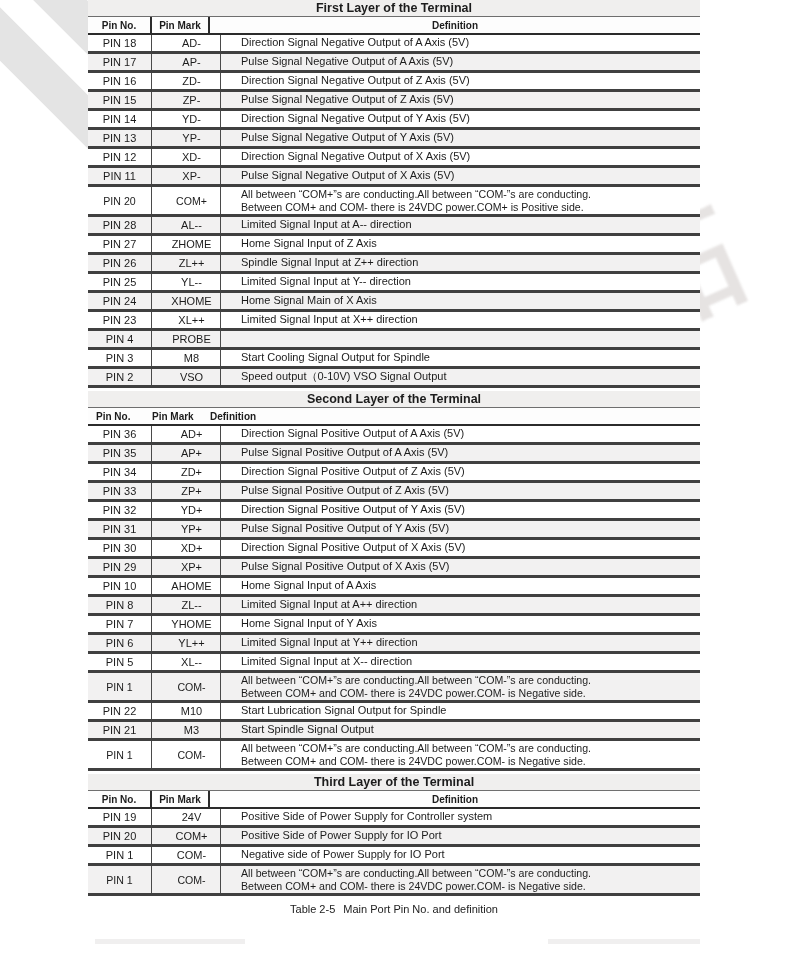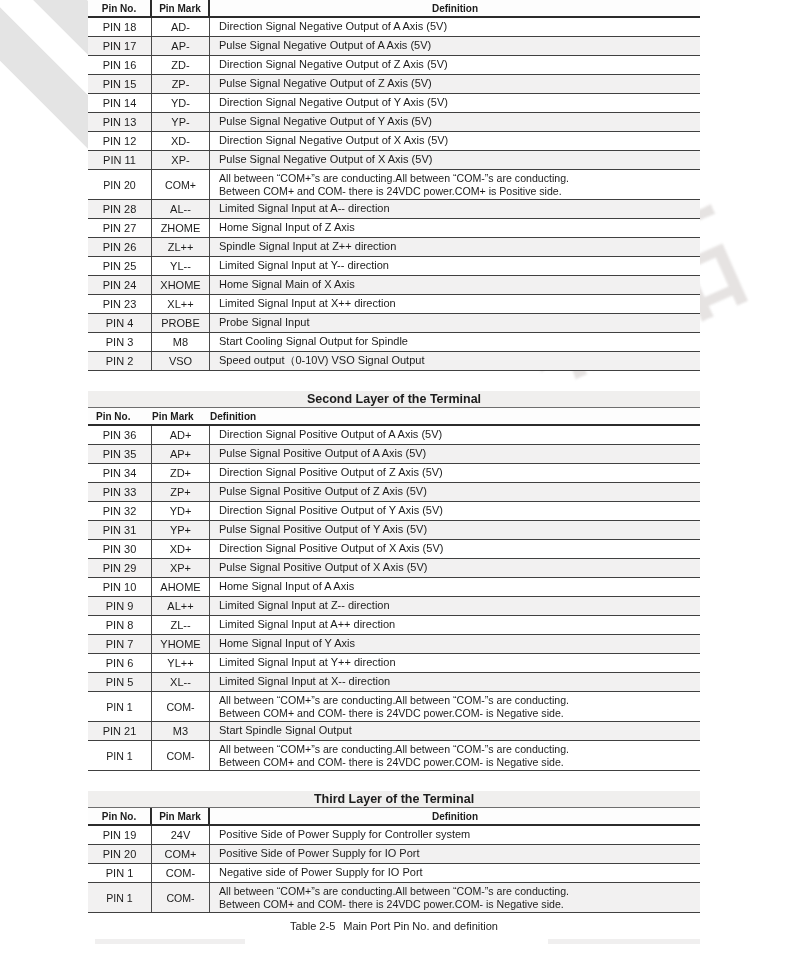--- a/index.html
+++ b/index.html
@@ -24,21 +24,21 @@
   .wm-center .b2 { left:110px; top:55px; width:70px; height:95px; }
   .wm-center .b3 { left:195px; top:35px; width:22px; height:115px; }
   .wm-center .b4 { left:235px; top:60px; width:78px; height:88px; }
   .wm-center .b5 { left:330px; top:45px; width:80px; height:100px; }
   .wm-center .b6 { left:120px; top:165px; width:180px; height:22px; border-radius:6px; }
   .wm-capline { position:absolute; height:5px; background:#f0efef; }
 
   
   .content { position:absolute; left:88px; top:0; width:612px; z-index:1; }
   .layer-table { width:100%; }
-  .layer-table + .layer-table { margin-top:20px; }
+  .layer-table + .layer-table { margin-top:3px; }
 
   .title-band {
     height:16px; background:#f0efee; border-bottom:1px solid #6e6e6e;
     display:flex; align-items:center; justify-content:center;
     font-size:12.5px; font-weight:bold; line-height:15px;
   }
   .header-row {
     display:grid; grid-template-columns:64px 58px 1fr;
     height:18px; box-sizing:border-box; border-bottom:2px solid #2b2b2b;
     font-weight:bold; font-size:10px; background:#fdfdfd;
@@ -46,22 +46,22 @@
   .header-row .cell { display:flex; align-items:center; justify-content:center; }
   .header-row .pin, .header-row .mark { border-right:2px solid #2b2b2b; }
   .header-row.no-div .pin, .header-row.no-div .mark { border-right:none; }
   .header-row.no-div { justify-items:start; }
   .header-row.no-div .pin { justify-content:flex-start; padding-left:8px; }
   .header-row.no-div .mark { justify-content:flex-start; }
 
   .rows { width:100%; }
   .row {
     display:grid; grid-template-columns:64px 58px 1fr;
-    height:19px; box-sizing:border-box; border-bottom:1px solid #404040;
-    font-size:11px; background:#ffffff;
+    height:19px; box-sizing:border-box; border-bottom:3px solid #404040;
+    font-size:11px; background:#ffffff;gap:11px;
   }
   .row:nth-child(even) { background:#f2f1f1; }
   .row.tall { height:30px; font-size:10.6px; }
   .row .cell { display:flex; align-items:center; overflow:hidden; }
   .row .pin, .row .mark { justify-content:center; border-right:1px solid #4a4a4a; }
   .row .def { padding-left:9px; white-space:pre-line; line-height:1.22; }
 
   .caption {
     margin-top:7px; text-align:center; font-size:11px; color:#222222;
   }
@@ -84,20 +84,21 @@
     <div class="blob b4"></div>
     <div class="blob b5"></div>
     <div class="blob b6"></div>
   </div>
   <div class="wm-capline" style="left:95px;top:939px;width:150px;"></div>
   <div class="wm-capline" style="left:548px;top:939px;width:152px;"></div>
 
   <div class="content">
 
     <section class="layer-table">
+      <div class="title-band">First Layer of the Terminal</div>
       <div class="header-row">
         <div class="cell pin">Pin No.</div>
         <div class="cell mark">Pin Mark</div>
         <div class="cell def">Definition</div>
       </div>
       <div class="rows">
           <div class="row">
             <div class="cell pin">PIN 18</div>
             <div class="cell mark">AD-</div>
             <div class="cell def">Direction Signal Negative Output of A Axis (5V)</div>
@@ -169,21 +170,20 @@
             <div class="cell def">Home Signal Main of X Axis</div>
           </div>
           <div class="row">
             <div class="cell pin">PIN 23</div>
             <div class="cell mark">XL++</div>
             <div class="cell def">Limited Signal Input at X++ direction</div>
           </div>
           <div class="row">
             <div class="cell pin">PIN 4</div>
             <div class="cell mark">PROBE</div>
-            <div class="cell def">Probe Signal Input</div>
           </div>
           <div class="row">
             <div class="cell pin">PIN 3</div>
             <div class="cell mark">M8</div>
             <div class="cell def">Start Cooling Signal Output for Spindle</div>
           </div>
           <div class="row">
             <div class="cell pin">PIN 2</div>
             <div class="cell mark">VSO</div>
             <div class="cell def">Speed output（0-10V) VSO Signal Output</div>
@@ -238,25 +238,20 @@
             <div class="cell pin">PIN 29</div>
             <div class="cell mark">XP+</div>
             <div class="cell def">Pulse Signal Positive Output of X Axis (5V)</div>
           </div>
           <div class="row">
             <div class="cell pin">PIN 10</div>
             <div class="cell mark">AHOME</div>
             <div class="cell def">Home Signal Input of A Axis</div>
           </div>
           <div class="row">
-            <div class="cell pin">PIN 9</div>
-            <div class="cell mark">AL++</div>
-            <div class="cell def">Limited Signal Input at Z-- direction</div>
-          </div>
-          <div class="row">
             <div class="cell pin">PIN 8</div>
             <div class="cell mark">ZL--</div>
             <div class="cell def">Limited Signal Input at A++ direction</div>
           </div>
           <div class="row">
             <div class="cell pin">PIN 7</div>
             <div class="cell mark">YHOME</div>
             <div class="cell def">Home Signal Input of Y Axis</div>
           </div>
           <div class="row">
@@ -267,20 +262,25 @@
           <div class="row">
             <div class="cell pin">PIN 5</div>
             <div class="cell mark">XL--</div>
             <div class="cell def">Limited Signal Input at X-- direction</div>
           </div>
           <div class="row tall">
             <div class="cell pin">PIN 1</div>
             <div class="cell mark">COM-</div>
             <div class="cell def">All between “COM+”s are conducting.All between “COM-”s are conducting.
 Between COM+ and COM- there is 24VDC power.COM- is Negative side.</div>
+          </div>
+          <div class="row">
+            <div class="cell pin">PIN 22</div>
+            <div class="cell mark">M10</div>
+            <div class="cell def">Start Lubrication Signal Output for Spindle</div>
           </div>
           <div class="row">
             <div class="cell pin">PIN 21</div>
             <div class="cell mark">M3</div>
             <div class="cell def">Start Spindle Signal Output</div>
           </div>
           <div class="row tall">
             <div class="cell pin">PIN 1</div>
             <div class="cell mark">COM-</div>
             <div class="cell def">All between “COM+”s are conducting.All between “COM-”s are conducting.

